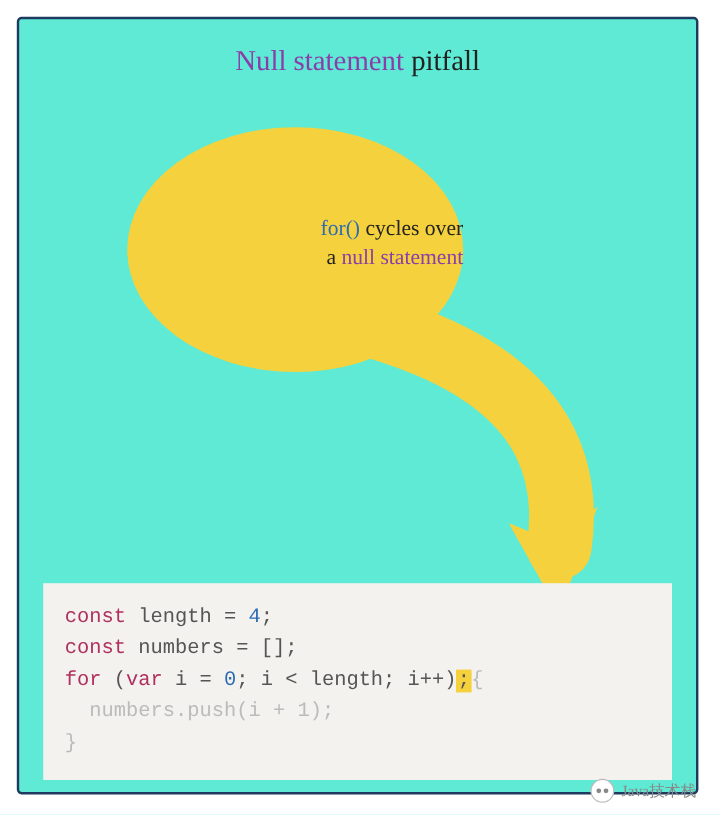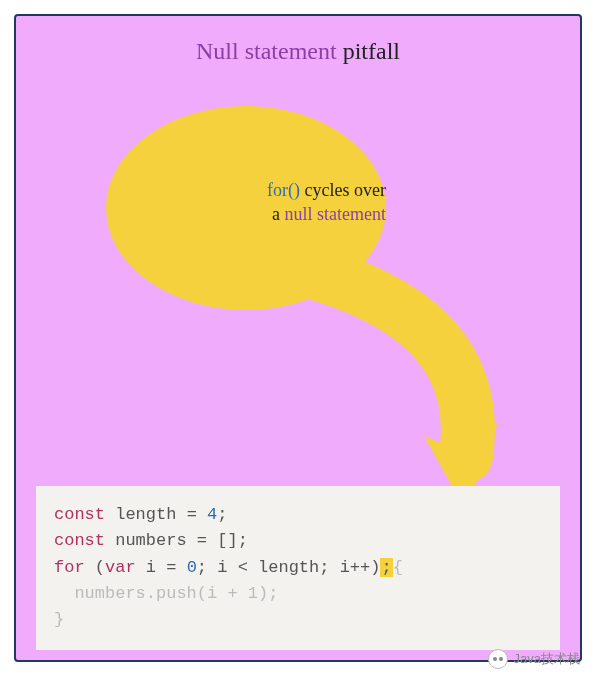--- a/index.html
+++ b/index.html
@@ -13,21 +13,21 @@
     font-family: Georgia, 'Times New Roman', serif;
   }
   .frame {
     position: absolute;
     left: 14px;
     top: 14px;
     width: 564px;
     height: 644px;
     border: 2px solid #1e3a5f;
     border-radius: 4px;
-    background: #f0abfc;
+    background: #5eead4;
   }
   .title {
     position: absolute;
     left: 0;
     right: 0;
     top: 22px;
     text-align: center;
     font-size: 24px;
     color: #222;
   }
@@ -90,21 +90,21 @@
     background: #f5d23d;
     padding: 0 1px;
   }
   .watermark {
     position: absolute;
     right: 20px;
     bottom: 10px;
     display: flex;
     align-items: center;
     gap: 6px;
-    font-family: Liberation Sans, sans-serif;
+    font-family: Liberation Serif, serif;
     font-size: 13px;
     color: #888;
   }
   .watermark .wm-icon {
     width: 18px;
     height: 18px;
     border: 1px solid #bbb;
     border-radius: 50%;
     background: #fff;
     position: relative;

